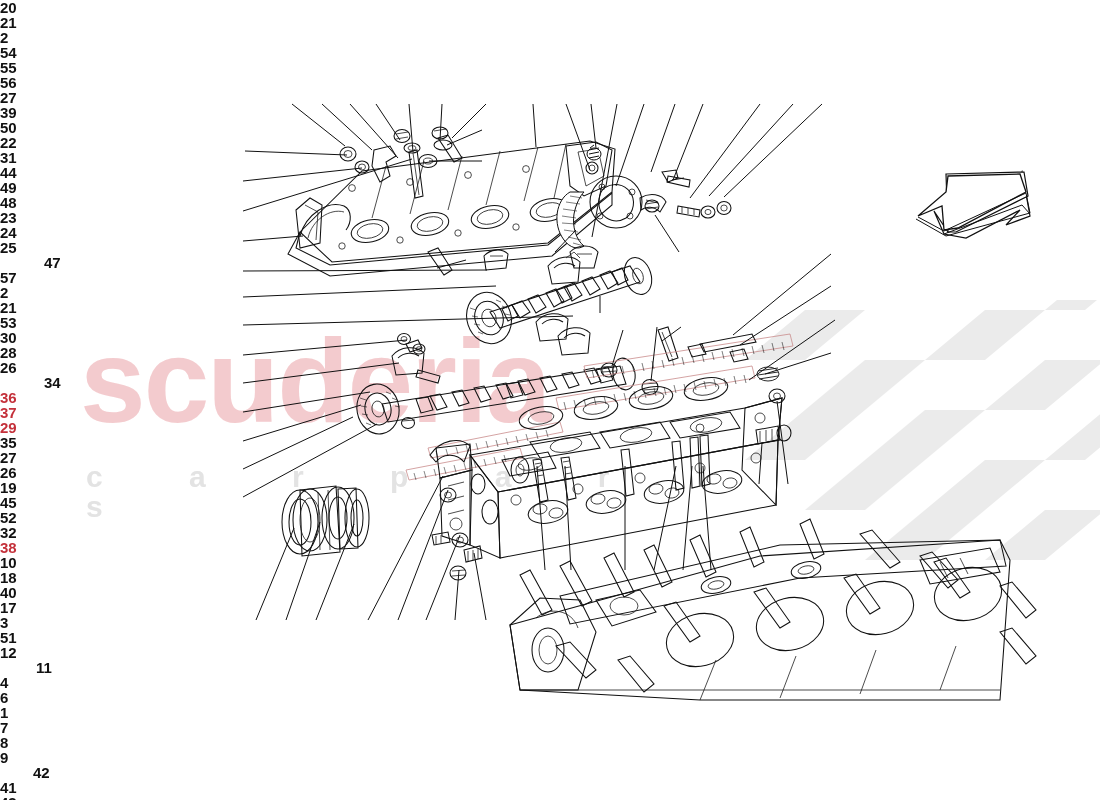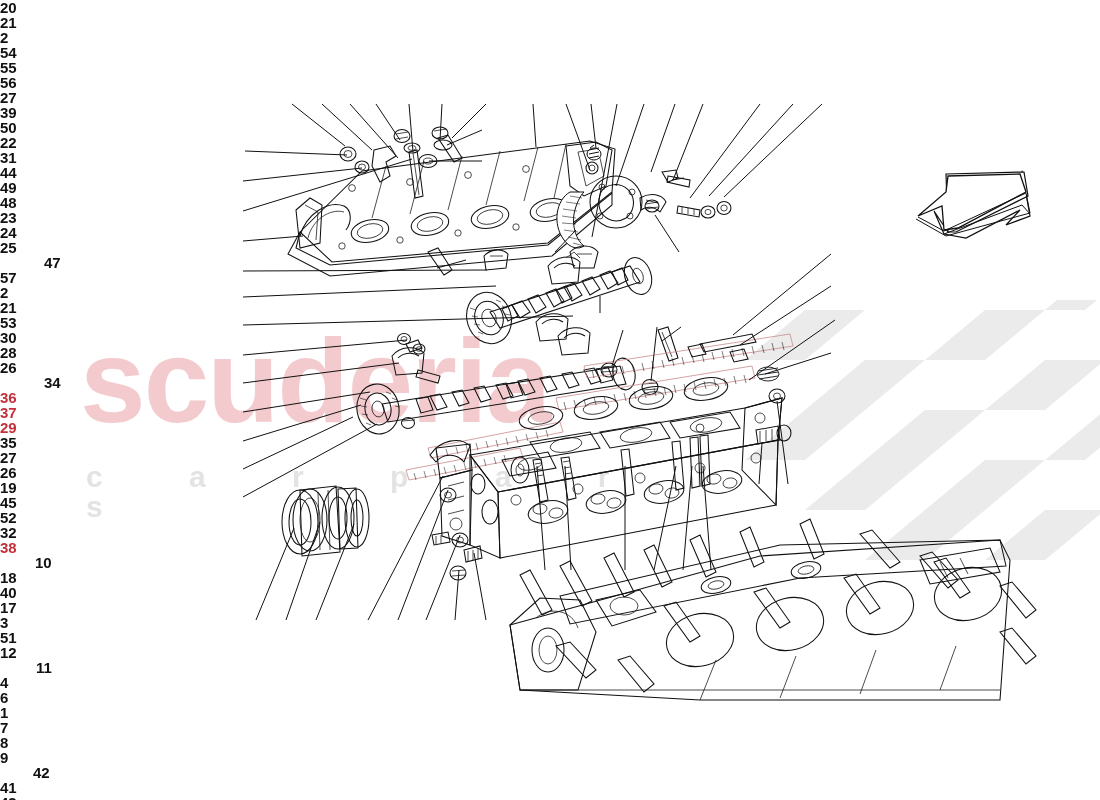--- a/index.html
+++ b/index.html
@@ -580,21 +580,21 @@
       <div class="num red" style="left: 222px; top: 380px;">37</div>
       <div class="num red" style="left: 222px; top: 409px;">29</div>
       <div class="num" style="left: 222px; top: 438px;">35</div>
       <div class="num" style="left: 222px; top: 466px;">27</div>
       <div class="num" style="left: 222px; top: 494px;">26</div>
       <div class="num" style="left: 470px; top: 257px;">19</div>
       <div class="num" style="left: 549px; top: 256px;">45</div>
       <div class="num" style="left: 679px; top: 256px;">52</div>
       <div class="num" style="left: 595px; top: 317px;">32</div>
       <div class="num red" style="left: 619px; top: 321px;">38</div>
-      <div class="num" style="left: 653px; top: 318px; padding-left: 35px;">10</div>
+      <div class="num" style="left: 653px; top: 318px;">10</div>
       <div class="num" style="left: 679px; top: 318px;">18</div>
       <div class="num" style="left: 833px; top: 248px;">40</div>
       <div class="num" style="left: 833px; top: 280px;">17</div>
       <div class="num" style="left: 837px; top: 313px;">3</div>
       <div class="num" style="left: 833px; top: 347px;">51</div>
       <div class="num" style="left: 755px; top: 489px;">12</div>
       <div class="num" style="left: 785px; top: 489px; padding-left: 36px;">11</div>
       <div class="num" style="left: 541px; top: 576px;">4</div>
       <div class="num" style="left: 568px; top: 576px;">6</div>
       <div class="num" style="left: 622px; top: 576px;">1</div>

